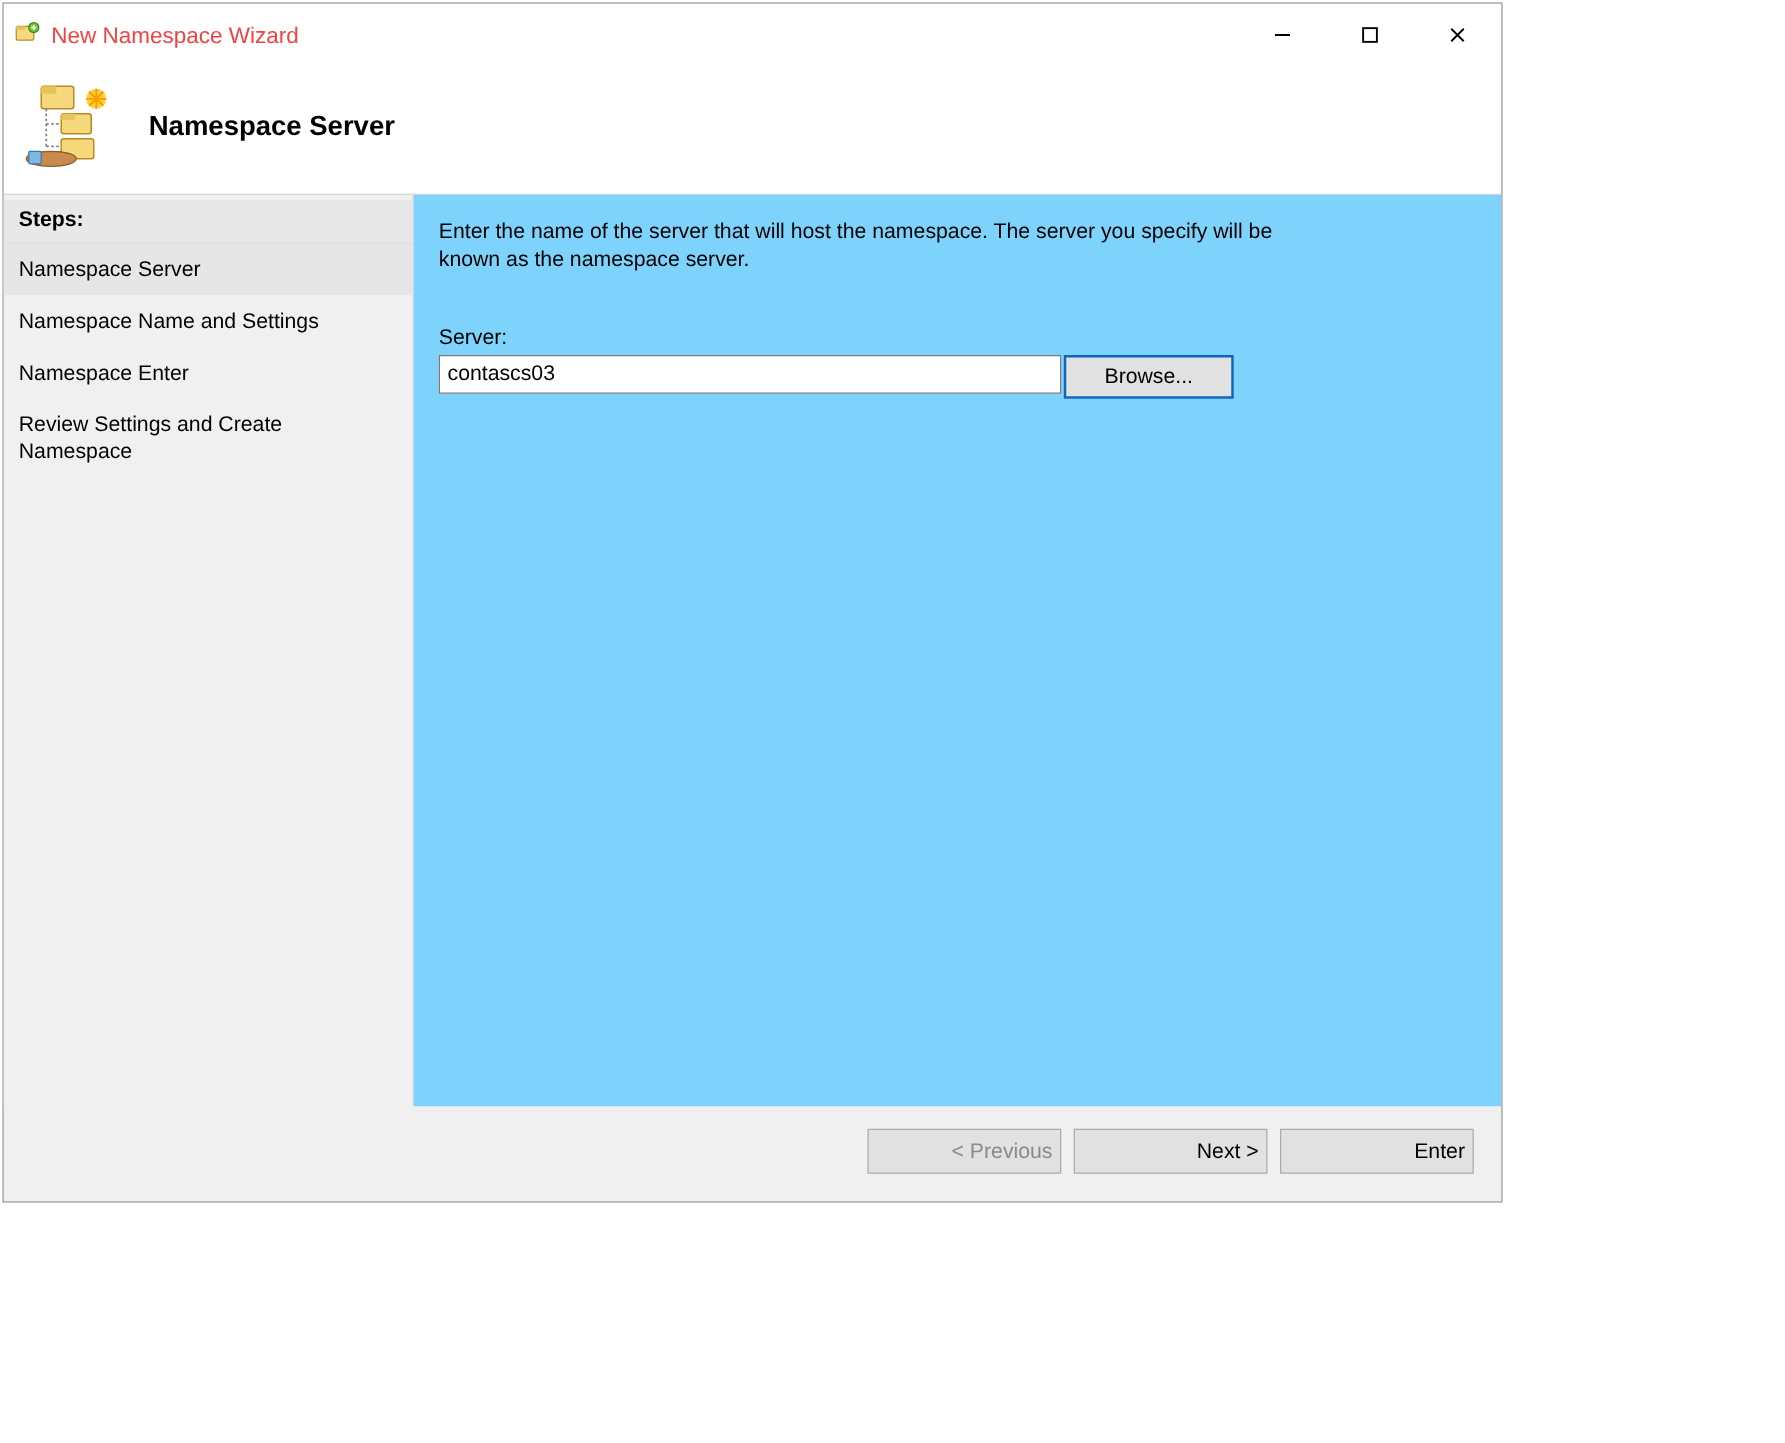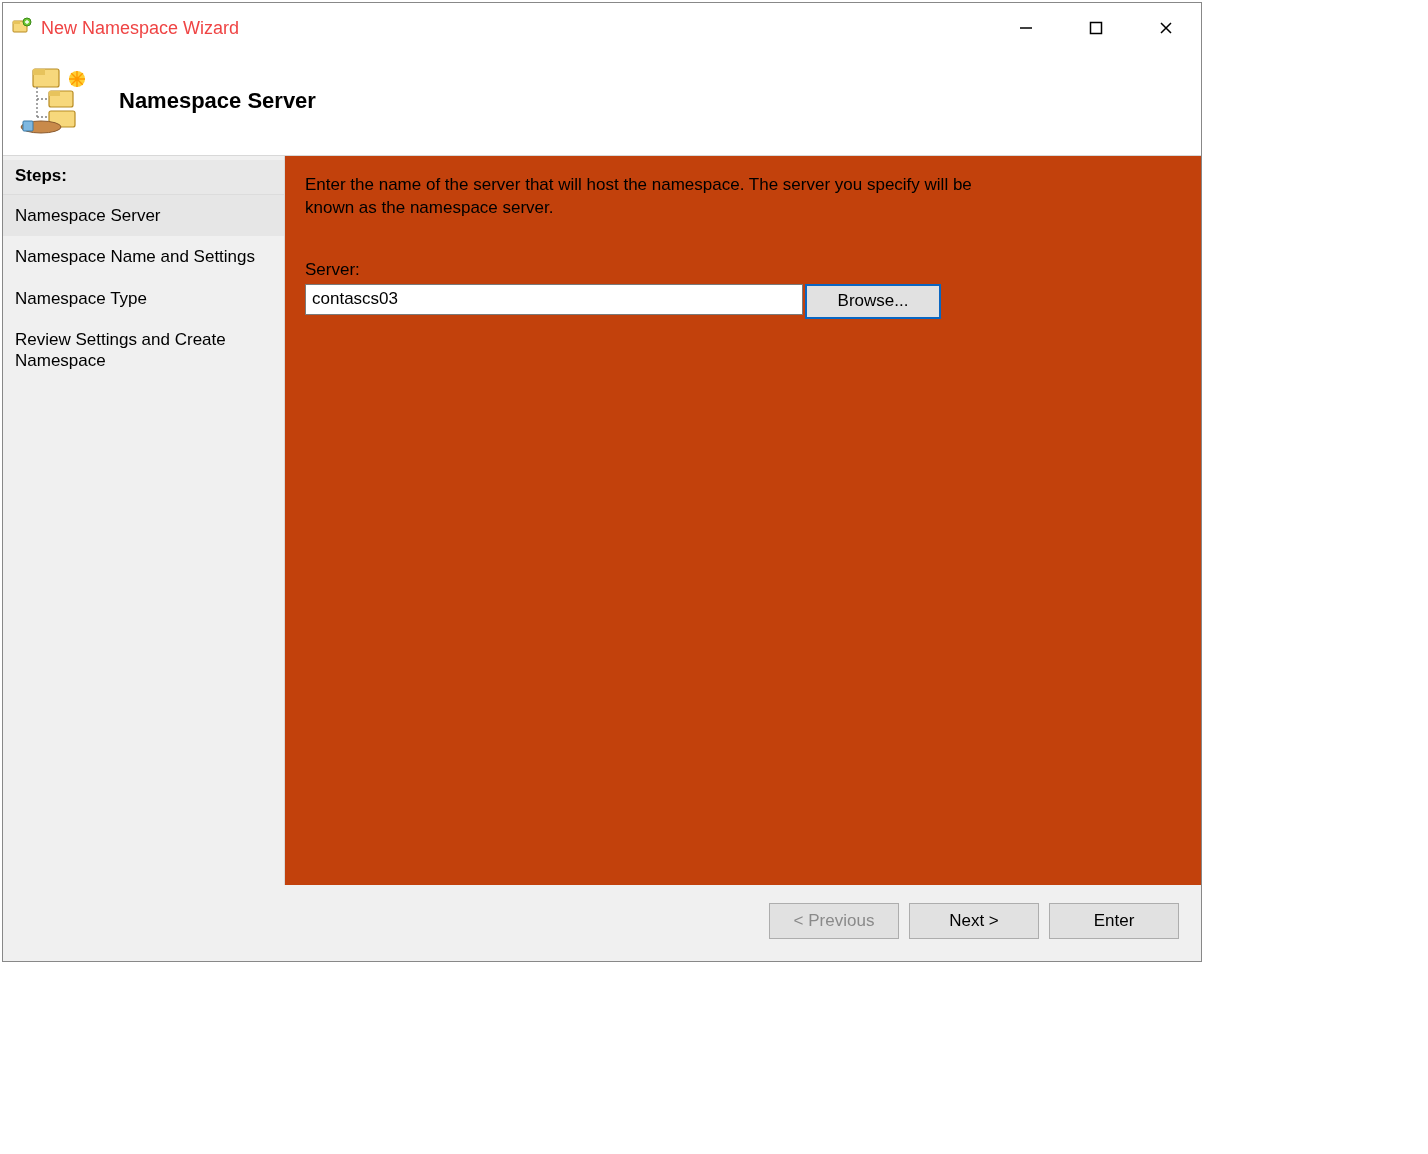--- a/index.html
+++ b/index.html
@@ -55,42 +55,42 @@
   .wizard-icon { width:72px; height:72px; }
   .wizard-icon svg { width:72px; height:72px; }
   
   .body {
     display:flex;
     background:#f0f0f0;
     border-top:1px solid #d8d8d8;
     min-height: 730px;
   }
   .sidebar {
-    width: 282px;
+    width: 328px;
     background:#f0f0f0;
     border-right:1px solid #d8d8d8;
     padding: 4px 0 0 0;
   }
   .steps-label {
     font-weight:700;
     padding: 6px 12px 8px 12px;
     background:#e8e8e8;
     border-bottom:1px solid #dcdcdc;
   }
   .step {
     padding: 10px 12px 10px 12px;
     line-height:1.25;
   }
   .step.active {
     background:#e6e6e6;
   }
   .content {
     flex:1;
     padding: 18px 22px 0 20px;
-    background:#c2410c;
+    background:#7dd3fc;
     position:relative;
   }
   .instruction {
     font-size:17px;
     line-height:1.35;
     max-width: 680px;
     padding-bottom: 40px;
   }
   .field-label {
     margin-bottom:4px;
@@ -118,26 +118,27 @@
   }
   
   .footer {
     background:#f0f0f0;
     padding: 18px 22px 22px 0;
     display:flex;
     justify-content:flex-end;
     gap:10px;
   }
   .nav-btn {
-    width: 130px;
+    width: 155px;
     height: 36px;
     background:#e1e1e1;
     border:1px solid #adadad;
     font: inherit;
     cursor:pointer;
+    text-align:right;
   }
   .nav-btn.disabled {
     color:#8a8a8a;
     cursor:default;
   }
 </style>
 </head>
 <body>
 
 <div class="window">
@@ -198,21 +199,21 @@
     </span>
     <div class="page-title">Namespace Server</div>
   </div>
 
   <div class="body">
 
     <div class="sidebar">
       <div class="steps-label">Steps:</div>
       <div class="step active">Namespace Server</div>
       <div class="step">Namespace Name and Settings</div>
-      <div class="step">Namespace Type</div>
+      <div class="step">Namespace Enter</div>
       <div class="step">Review Settings and Create Namespace</div>
     </div>
 
     <div class="content">
       <div class="instruction">Enter the name of the server that will host the namespace. The server you specify will be known as the namespace server.</div>
 
       <div class="field-label">Server:</div>
       <div class="row">
         <input class="server-input" type="text" value="contascs03" style="">
         <button class="browse-btn">Browse...</button>

